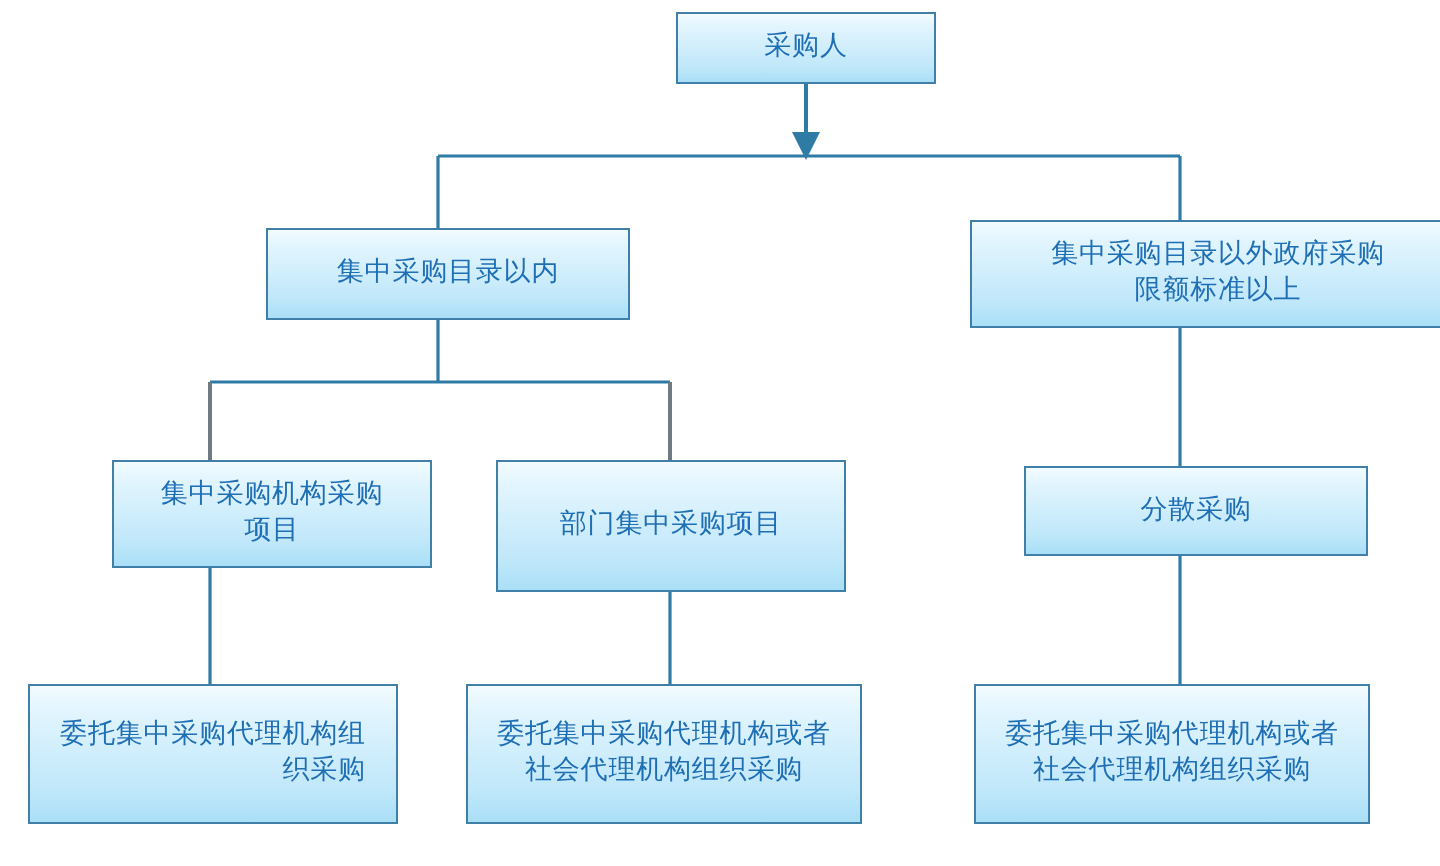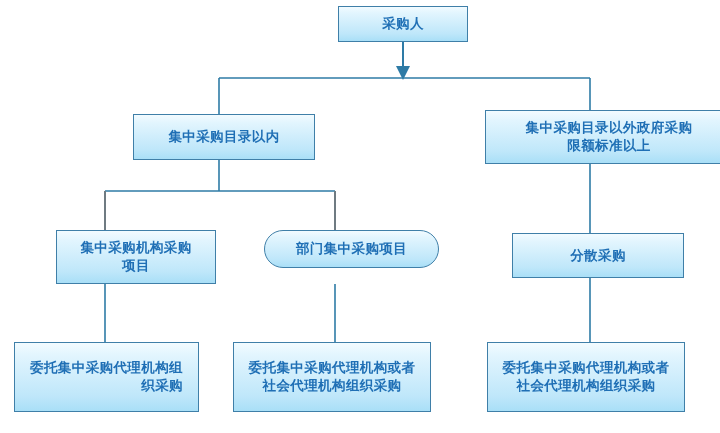--- a/index.html
+++ b/index.html
@@ -25,21 +25,21 @@
     width: 720px;
     height: 433px;
     pointer-events: none;
   }
   .node {
     position: absolute;
     box-sizing: border-box;
     border: 1px solid #3f7fa8;
     background: linear-gradient(to bottom, #f2fbff 0%, #e2f5fe 18%, #bfe7fa 78%, #a9dff7 100%);
     color: #1f6fb5;
-    font-weight: bold;
+    font-weight: normal;
     display: flex;
     align-items: center;
     justify-content: center;
     text-align: center;
     line-height: 1.32;
     letter-spacing: 0.4px;
     white-space: pre-line;
     font-size: 13.5px;
     z-index: 2;
   }
@@ -89,21 +89,21 @@
   <div class="node" style="left:485px; top:110px; width:248px; height:54px;">
     <span class="node-label">集中采购目录以外政府采购
 限额标准以上</span>
   </div>
 
   <div class="node" style="left:25px; top:230px; width:160px; height:54px;margin-left:31px;">
     <span class="node-label">集中采购机构采购
 项目</span>
   </div>
 
-  <div class="node" style="left:264px; top:230px; width:175px; height:38px;border-radius:25px;">
+  <div class="node" style="left:248px; top:230px; width:175px; height:66px;">
     <span class="node-label">部门集中采购项目</span>
   </div>
 
   <div class="node" style="left:512px; top:233px; width:172px; height:45px;">
     <span class="node-label">分散采购</span>
   </div>
 
   <div class="node" style="left:14px; top:342px; width:185px; height:70px;text-align:right;">
     <span class="node-label">委托集中采购代理机构组
 织采购</span>

